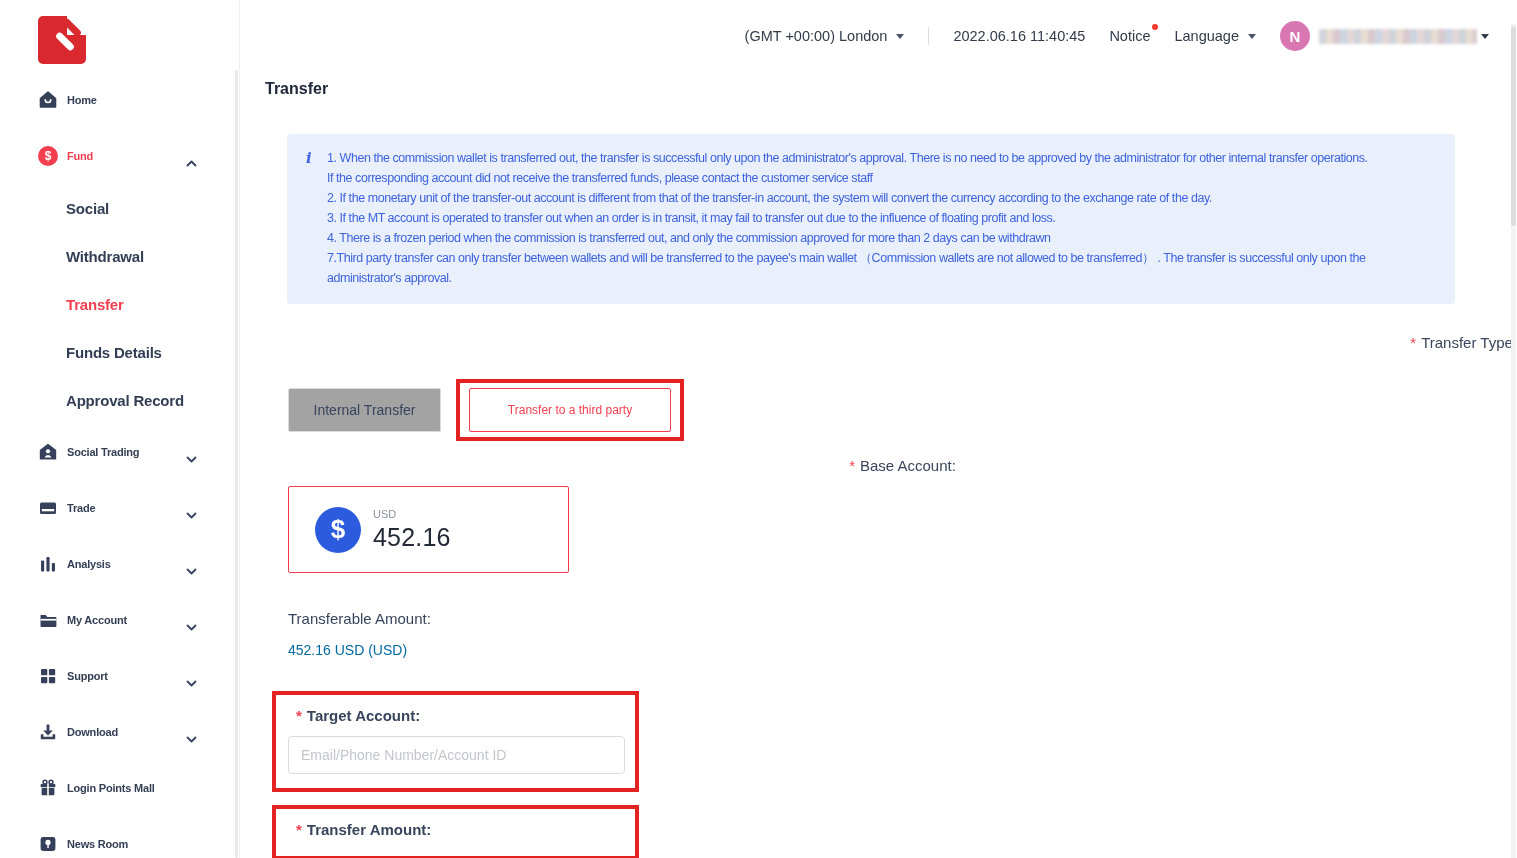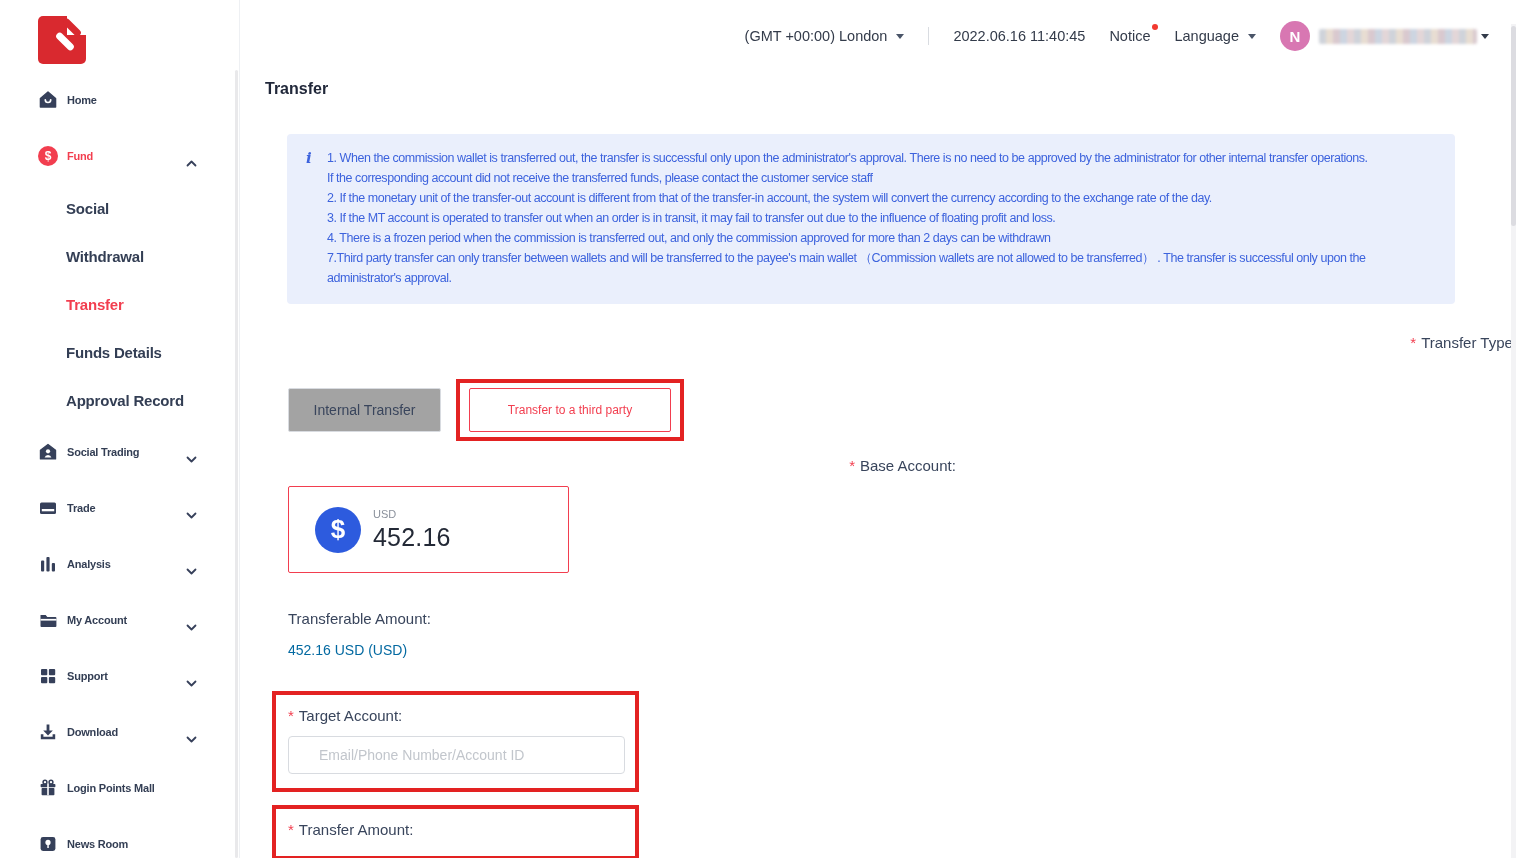--- a/index.html
+++ b/index.html
@@ -72,23 +72,23 @@
     font-size:26px; font-weight:700; display:flex; align-items:center; justify-content:center; flex:none; }
   .acct-texts { margin-left:12px; display:flex; flex-direction:column; }
   .acct-cur { font-size:11px; color:#8b919c; }
   .acct-amt { font-size:25px; color:#232936; font-weight:500; margin-top:3px; letter-spacing:0.2px; }
 
   .label-transferable { margin-top:37px; }
   .transferable-value { margin:15px 0 0 48px; font-size:14px; color:#0369a1; }
 
   .anno-section { margin:33px 0 0 32px; width:367px; border:4px solid #e32222; padding:12px 0 14px 12px; }
   .anno-section.amt { margin-top:13px; padding-bottom:18px; }
-  .anno-section .field-label { margin-left:0; }
+  .anno-section .field-label { margin-left:8px;font-weight:bold; }
   .text-input { margin-top:12px; width:337px; height:38px; border:1px solid #d8dbe0; border-radius:4px;
-    padding-left:30px; font-size:14px; color:#7f1d1d; font-family:inherit; outline:none; display:block; }
+    padding-left:12px; font-size:14px; color:#7f1d1d; font-family:inherit; outline:none; display:block; }
   .text-input::placeholder { color:#c2c6cc; }
 
   .main-scroll-track { position:absolute; right:1px; top:24px; bottom:0; width:5px; background:#f3f3f5; }
   .main-scroll-thumb { position:absolute; right:1px; top:26px; height:200px; width:5px; background:#dcdce1; border-radius:3px; }
 
   svg .fill { fill:#36405a; }
 </style>
 </head>
 <body>
 

